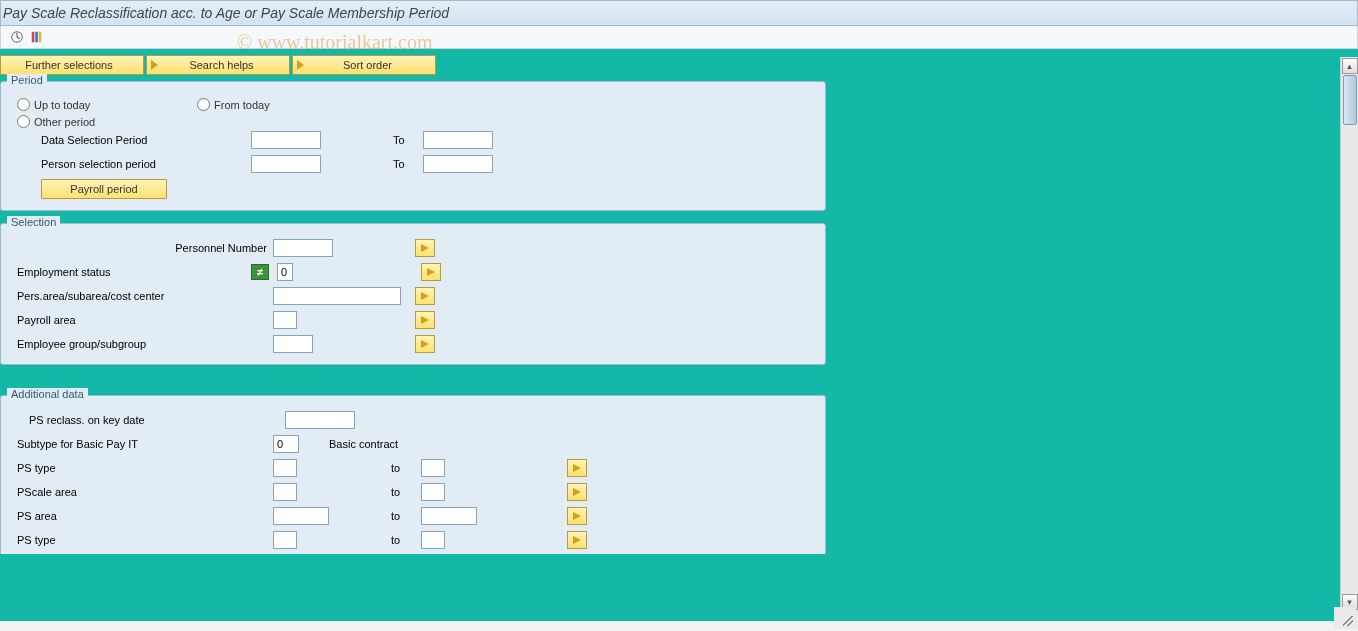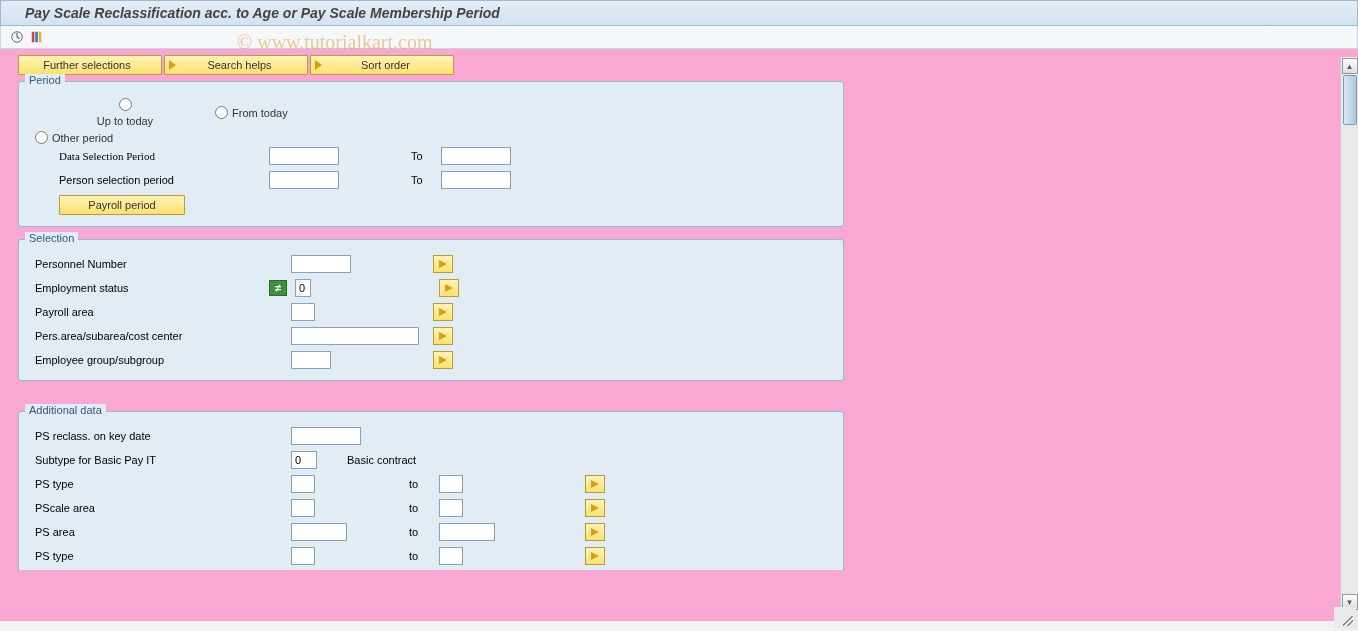--- a/index.html
+++ b/index.html
@@ -8,44 +8,44 @@
       font-size: 11px;
       background: #f2f2f2;
       width: 1358px;
       height: 631px;
       overflow: hidden;
       position: relative;
     }
     .title-bar {
       background: linear-gradient(to bottom, #e4edf5 0%, #d4e3f1 100%);
       border: 1px solid #9eb8cf;
-      padding: 4px 24px;
+      padding: 4px 2px;
       font-size: 14px;
-      font-weight: bold;
+      font-weight: normal;
       font-style: italic;
       color: #444;
     }
     .toolbar-row {
       background: #f5f8fb;
       border: 1px solid #c5d5e4;
       border-top: none;
       padding: 3px 8px;
       display: flex;
       gap: 4px;
       align-items: center;
     }
     .tb-icon {
       width: 16px; height: 16px;
       display: inline-flex; align-items: center; justify-content: center;
       cursor: pointer;
       font-size: 12px;
     }
     .main-area {
-      background: #f9a8d4;
-      padding: 6px 10px 0 18px;
+      background: #14b8a6;
+      padding: 6px 10px 0 0;
       position: relative;
       height: 572px;
       overflow: hidden;
     }
     .scrollbar {
       position: absolute;
       right: 0px;
       top: 57px;
       width: 18px;
       height: 572px;
@@ -202,37 +202,37 @@
     <div class="yellow-btn">
         <span class="arrow-right-dec"></span>
         <span class="lbl">Sort order</span>
       </div>
   </div>
 
   <div class="group-box">
     <div class="legend">Period</div>
     <div class="group-box-inner">
       <div style="display:flex; padding:4px 6px 0 6px;">
-        <label class="radio-opt" style="width:180px;flex-direction:column;">
+        <label class="radio-opt" style="width:180px;">
             <input type="radio" name="period" style="">
             <span>Up to today</span>
           </label>
         <label class="radio-opt">
             <input type="radio" name="period" style="">
             <span>From today</span>
           </label>
       </div>
       <div style="display:flex; padding:4px 6px 0 6px;">
         <label class="radio-opt">
             <input type="radio" name="period" style="">
             <span>Other period</span>
           </label>
       </div>
       <div class="field-row">
-        <span class="field-label" style="width:228px; padding-left:24px;font-family:Liberation Serif, serif;">Data Selection Period</span>
+        <span class="field-label" style="width:228px; padding-left:24px;">Data Selection Period</span>
         <input class="text-input" style="width: 70px;">
         <span style="width:60px;"></span>
         <span class="field-label" style="width:24px;">To</span>
         <input class="text-input" style="width: 70px;">
       </div>
       <div class="field-row">
         <span class="field-label" style="width:228px; padding-left:24px;">Person selection period</span>
         <input class="text-input" style="width: 70px;">
         <span style="width:60px;"></span>
         <span class="field-label" style="width:24px;">To</span>
@@ -243,80 +243,80 @@
             <span>Payroll period</span>
           </div>
       </div>
     </div>
   </div>
 
   <div class="group-box">
     <div class="legend">Selection</div>
     <div class="group-box-inner">
       <div class="field-row">
-        <span class="field-label" style="width:250px;">Personnel Number</span>
+        <span class="field-label" style="width:250px;text-align:right;">Personnel Number</span>
         <input class="text-input" style="width: 60px;">
         <span style="width:70px;"></span>
         <span class="small-arrow-btn">
             <svg viewBox="0 0 10 10">
               <path d="M1 1 L9 5 L1 9 Z" fill="#d4a017"></path>
             </svg>
           </span>
       </div>
       <div class="field-row">
         <span class="field-label" style="width:228px;">Employment status</span>
         <span class="neq-badge">≠</span>
         <input class="text-input" style="width: 16px;" value="0">
         <span style="width:116px;"></span>
         <span class="small-arrow-btn">
             <svg viewBox="0 0 10 10">
               <path d="M1 1 L9 5 L1 9 Z" fill="#d4a017"></path>
             </svg>
           </span>
       </div>
       <div class="field-row">
-        <span class="field-label" style="width:250px;">Payroll area</span>
-        <input class="text-input" style="width: 24px;">
-        <span style="width:106px;"></span>
-        <span class="small-arrow-btn">
-            <svg viewBox="0 0 10 10">
-              <path d="M1 1 L9 5 L1 9 Z" fill="#d4a017"></path>
-            </svg>
-          </span>
-      </div>
-      <div class="field-row">
         <span class="field-label" style="width:250px;">Pers.area/subarea/cost center</span>
         <input class="text-input" style="width: 128px;">
         <span style="width:2px;"></span>
         <span class="small-arrow-btn">
             <svg viewBox="0 0 10 10">
               <path d="M1 1 L9 5 L1 9 Z" fill="#d4a017"></path>
             </svg>
           </span>
       </div>
       <div class="field-row">
+        <span class="field-label" style="width:250px;">Payroll area</span>
+        <input class="text-input" style="width: 24px;">
+        <span style="width:106px;"></span>
+        <span class="small-arrow-btn">
+            <svg viewBox="0 0 10 10">
+              <path d="M1 1 L9 5 L1 9 Z" fill="#d4a017"></path>
+            </svg>
+          </span>
+      </div>
+      <div class="field-row">
         <span class="field-label" style="width:250px;">Employee group/subgroup</span>
         <input class="text-input" style="width: 40px;">
         <span style="width:90px;"></span>
         <span class="small-arrow-btn">
             <svg viewBox="0 0 10 10">
               <path d="M1 1 L9 5 L1 9 Z" fill="#d4a017"></path>
             </svg>
           </span>
       </div>
     </div>
   </div>
 
   <div style="height:18px;"></div>
 
   <div class="group-box" style="padding-bottom:2px; border-bottom:none; border-bottom-left-radius:0; border-bottom-right-radius:0;">
     <div class="legend">Additional data</div>
     <div class="group-box-inner">
       <div class="field-row">
-        <span class="field-label" style="width:250px;">PS reclass. on key date</span>
+        <span class="field-label" style="width:250px;margin-left:12px;">PS reclass. on key date</span>
         <input class="text-input" style="width: 70px;">
       </div>
       <div class="field-row">
         <span class="field-label" style="width:250px;">Subtype for Basic Pay IT</span>
         <input class="text-input" style="width: 26px;" value="0">
         <span style="width:18px;"></span>
         <span class="field-label">Basic contract</span>
       </div>
       <div class="field-row">
         <span class="field-label" style="width:250px;">PS type</span>

